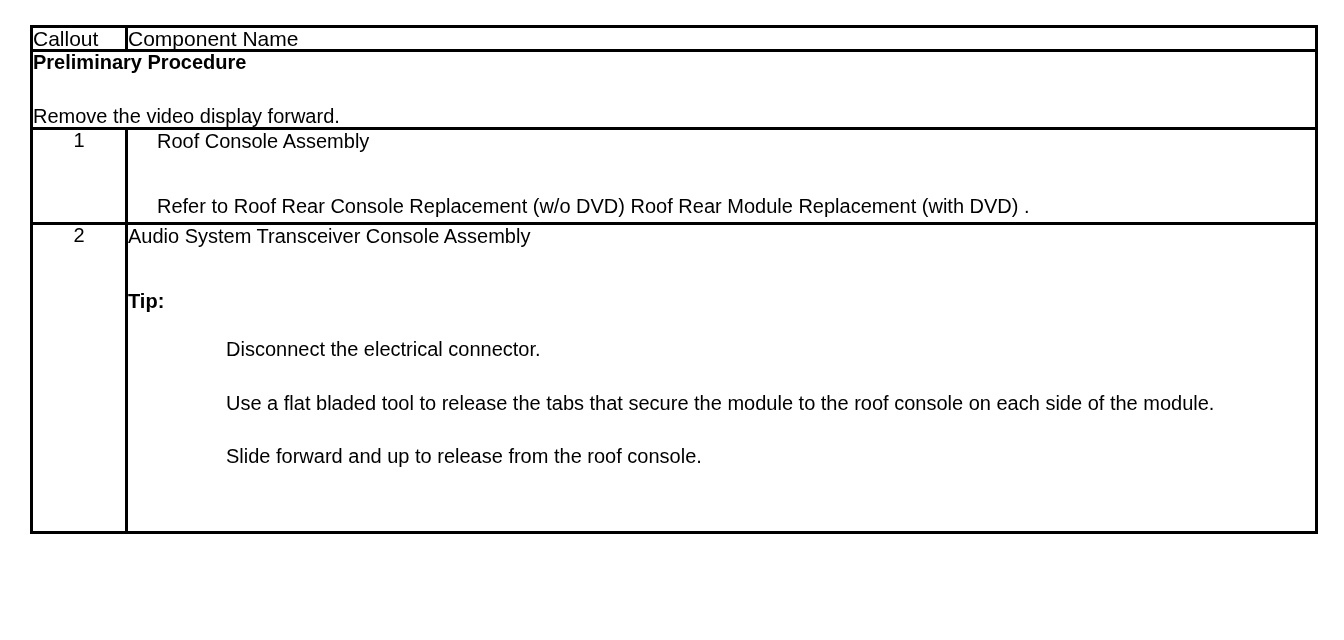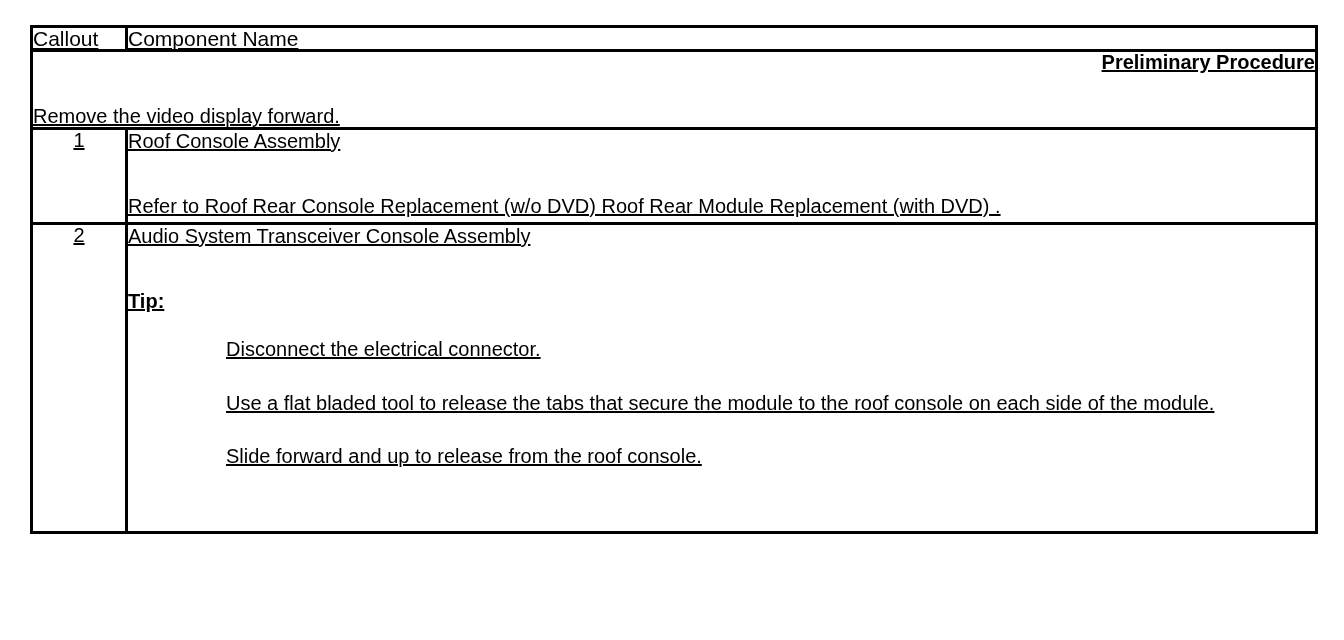--- a/index.html
+++ b/index.html
@@ -23,21 +23,20 @@
   }
 
   .service-table {
     position: absolute;
     left: 30px;
     top: 25px;
     width: 1285px;
     border-collapse: collapse;
     table-layout: fixed;
     background: #ffffff;
-    text-decoration: underline;
   }
 
   .service-table td,
   .service-table th {
     border: 3px solid #000000;
     padding: 0;
     vertical-align: top;
     font-weight: normal;
     background: #ffffff;
   }
@@ -65,42 +64,41 @@
   
   .prelim-cell {
     padding: 6px 6px 4px 6px;
     font-size: 20px;
     line-height: 1.02;
   }
   .prelim-title {
     font-weight: bold;
     font-size: 20px;
     margin: 0 0 0 0;
-    text-align: right;
   }
   .prelim-spacer {
     height: 34px;
   }
   .prelim-text {
     font-size: 20px;
   }
 
   
   .callout-cell {
     text-align: center;
     vertical-align: middle;
     font-size: 20px;
     line-height: 1.0;
   }
   .name-cell {
     padding: 5px 8px 6px 7px;
     font-size: 20px;
     line-height: 1.12;
   }
-  .row1 .name-cell { height: 92px; }
+  .row1 .name-cell { height: 92px; padding-left: 29px; }
   .row2 .name-cell { height: 306px; }
 
   .line {
     font-size: 20px;
     line-height: 1.15;
   }
   .gap-lg { height: 42px; }
   .gap-md { height: 30px; }
   .gap-sm { height: 26px; }
 

